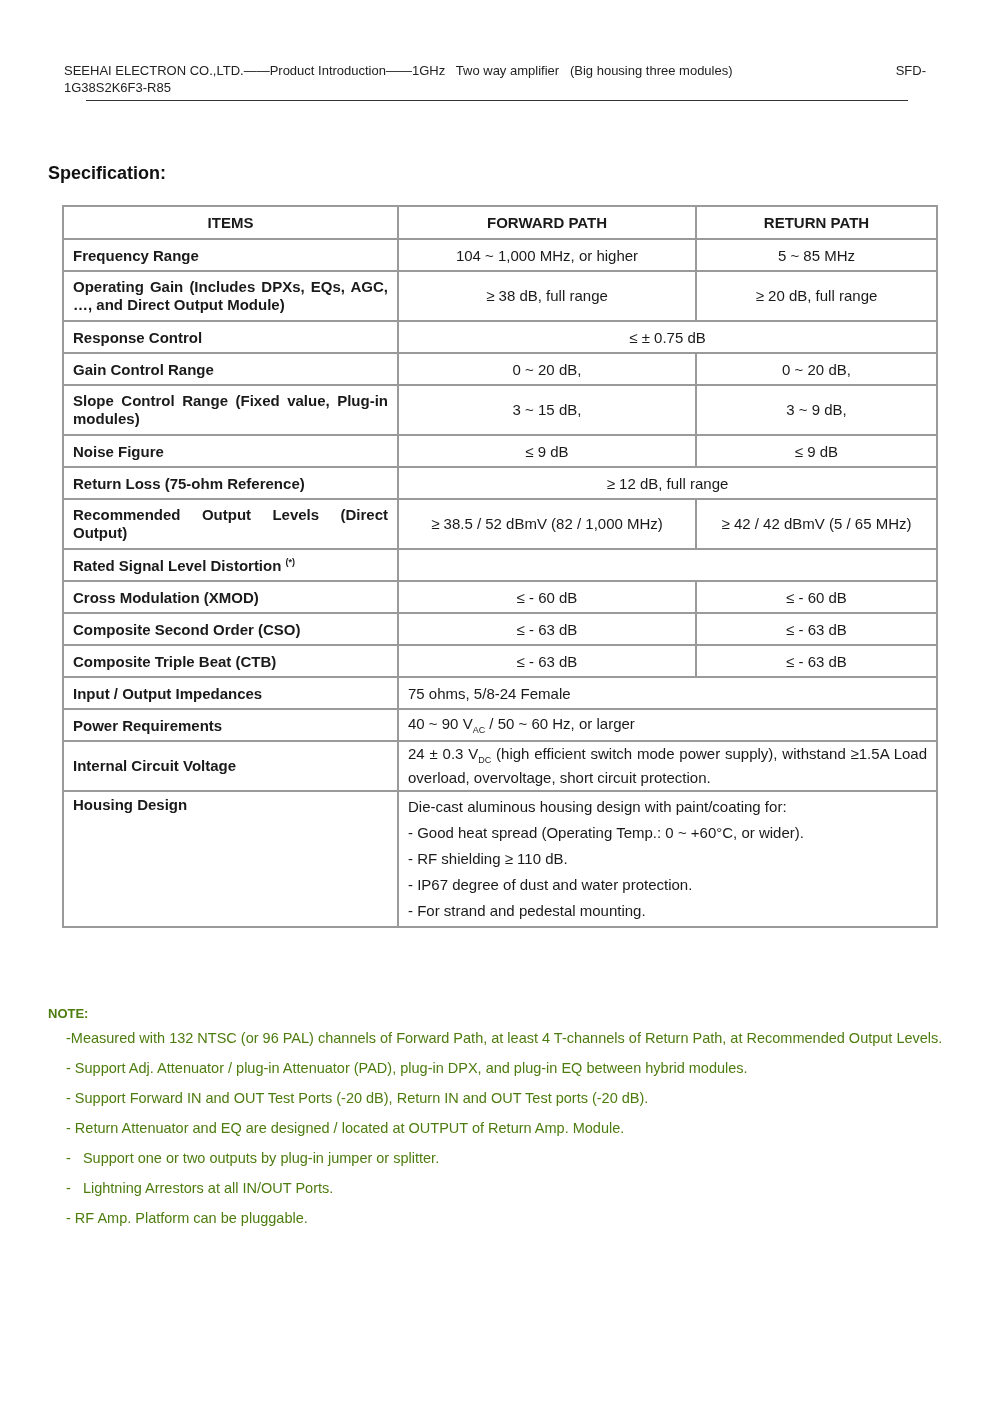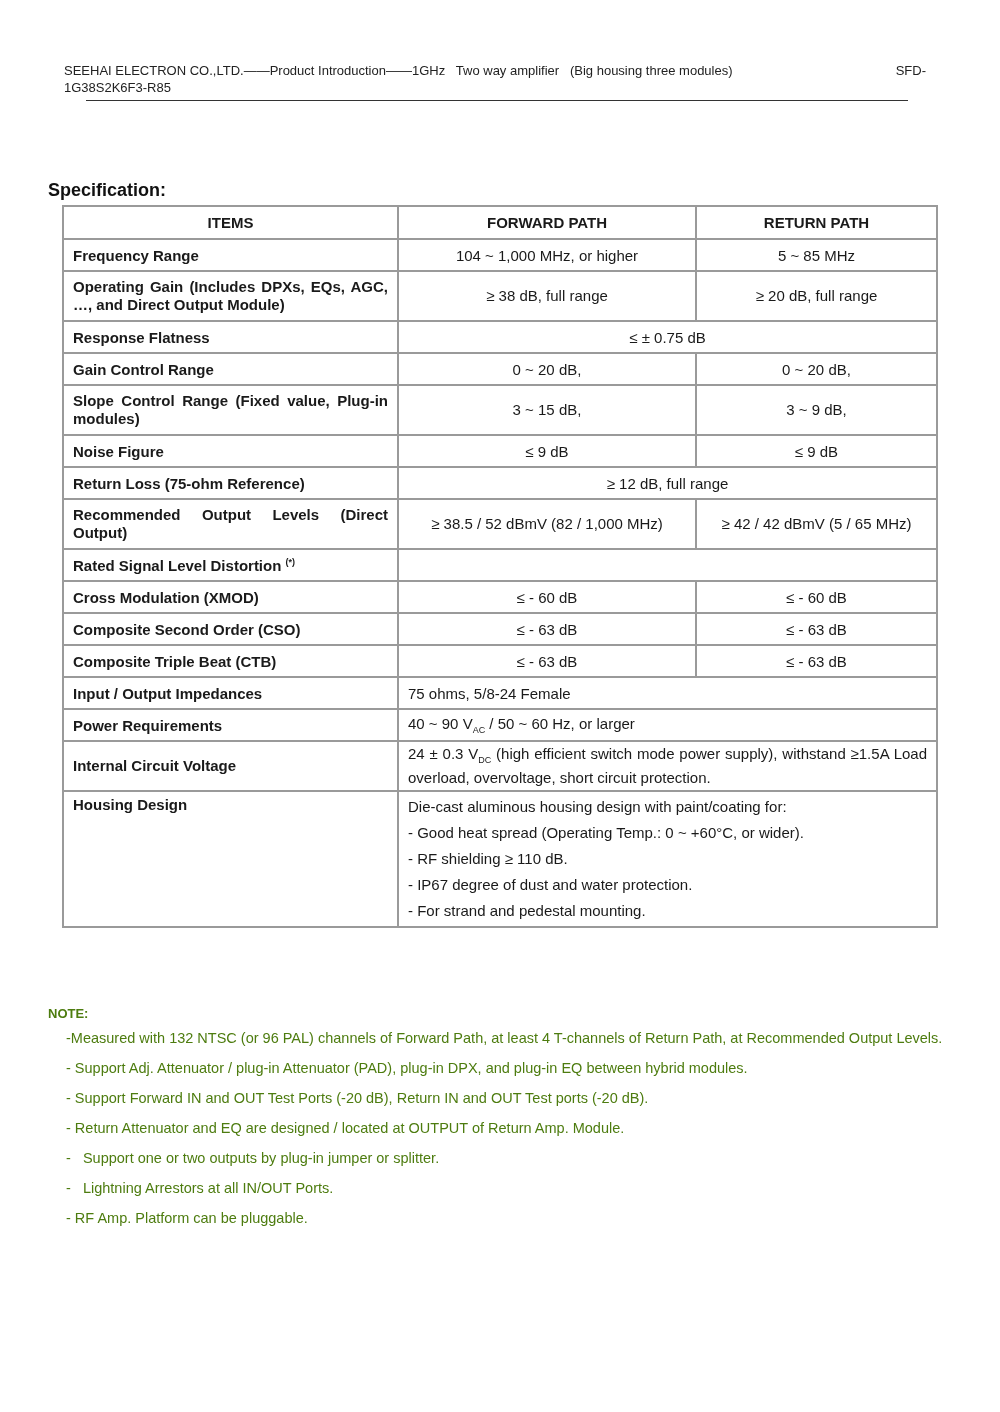--- a/index.html
+++ b/index.html
@@ -1,20 +1,20 @@
 <!DOCTYPE html>
 <html><head>
 <meta charset="utf-8">
 <style>
   html, body { margin: 0; padding: 0; background: #ffffff; }
   body { width: 1000px; height: 1412px; position: relative; font-family: "Liberation Sans", sans-serif; color: #1a1a1a; }
   .header { position: absolute; left: 64px; top: 62px; width: 862px; font-size: 13px; line-height: 17px; color: #222; }
   .header .row1 { display: flex; justify-content: space-between; }
   .header-rule { position: absolute; left: 86px; top: 100px; width: 822px; height: 1px; background: #333; }
-  .spec-title { position: absolute; left: 48px; top: 180px; font-size: 18px; font-weight: bold; color: #111; }
+  .spec-title { position: absolute; left: 48px; top: 163px; font-size: 18px; font-weight: bold; color: #111; }
   table.spec { position: absolute; left: 62px; top: 205px; width: 876px; border-collapse: collapse; font-size: 15px; padding-left: 8px; }
   table.spec td, table.spec th { border: 2px solid #9a9a9a; padding: 0 9px; vertical-align: middle; }
   table.spec th { font-weight: bold; text-align: center; height: 31px; font-size: 15px; }
   table.spec td.item { font-weight: bold; width: 315px; text-align: left; }
   table.spec td.item.just { text-align: justify; text-align-last: left; }
   table.spec td.c { text-align: center; }
   table.spec td.l { text-align: left; }
   table.spec tr.h1 td { height: 30px; }
   table.spec tr.h2 td { height: 48px; line-height: 18px; }
   table.spec td.top { vertical-align: top; padding-top: 4px; }
@@ -50,21 +50,21 @@
     <td class="item">Frequency Range</td>
     <td class="c">104 ~ 1,000 MHz, or higher</td>
     <td class="c">5 ~ 85 MHz</td>
   </tr>
   <tr class="h2">
     <td class="item just">Operating Gain (Includes DPXs, EQs, AGC, …, and Direct Output Module)</td>
     <td class="c">≥ 38 dB, full range</td>
     <td class="c">≥ 20 dB, full range</td>
   </tr>
   <tr class="h1">
-    <td class="item">Response Flatness</td>
+    <td class="item">Response Control</td>
     <td class="c" colspan="2">≤ ± 0.75 dB</td>
   </tr>
   <tr class="h1">
     <td class="item">Gain Control Range</td>
     <td class="c">0 ~ 20 dB,</td>
     <td class="c">0 ~ 20 dB,</td>
   </tr>
   <tr class="h2">
     <td class="item just">Slope Control Range (Fixed value, Plug-in modules)</td>
     <td class="c">3 ~ 15 dB,</td>

